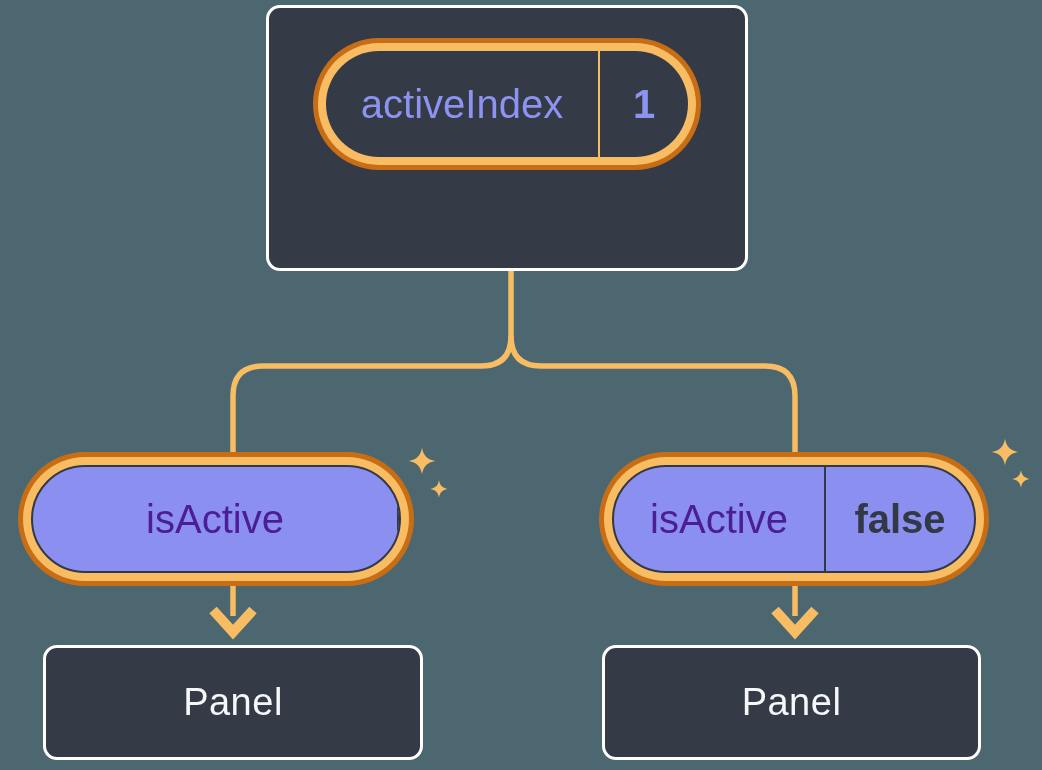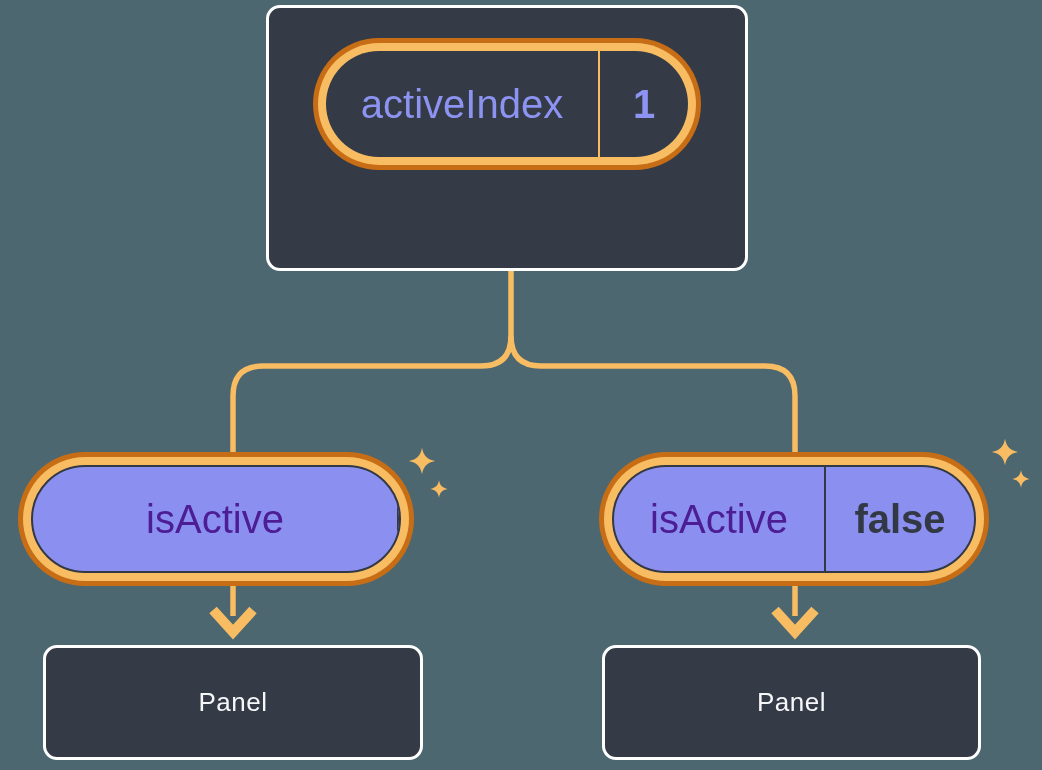--- a/index.html
+++ b/index.html
@@ -14,21 +14,21 @@
     background:#343A46;border:3px solid #FFFFFF;border-radius:14px;
   }
   .node-title{
     text-align:center;color:#F6F7F9;font-size:36px;font-weight:500;
     letter-spacing:0.5px;
   }
   .accordion-node{left:266px;top:5px;width:482px;height:266px;
     display:flex;flex-direction:column;align-items:center;}
   .accordion-node .node-title{margin-top:28px;}
   .panel-node{display:flex;align-items:center;justify-content:center;}
-  .panel-node .node-title{font-size:26px;margin:0;}
+  .panel-node .node-title{font-size:38px;margin:0;}
   .panel-left{left:43px;top:645px;width:380px;height:115px;}
   .panel-right{left:602px;top:645px;width:379px;height:115px;}
 
   
   .ring-outer{background:#C76D15;border-radius:999px;padding:5px;box-sizing:border-box;}
   .ring-inner{background:#F8BC62;border-radius:999px;padding:8px;height:100%;box-sizing:border-box;}
   .pill-core{
     border-radius:999px;height:100%;box-sizing:border-box;
     display:flex;align-items:stretch;overflow:hidden;
   }

